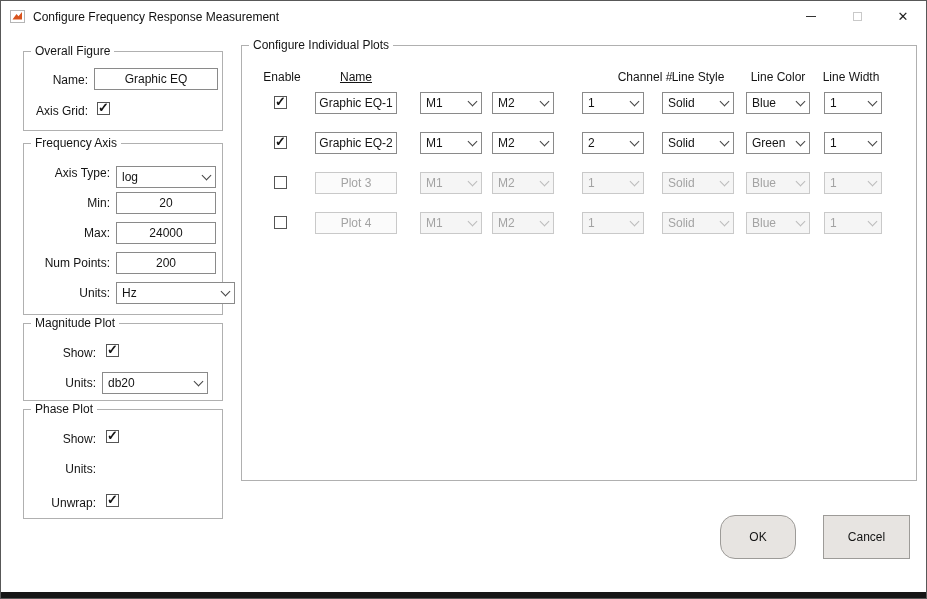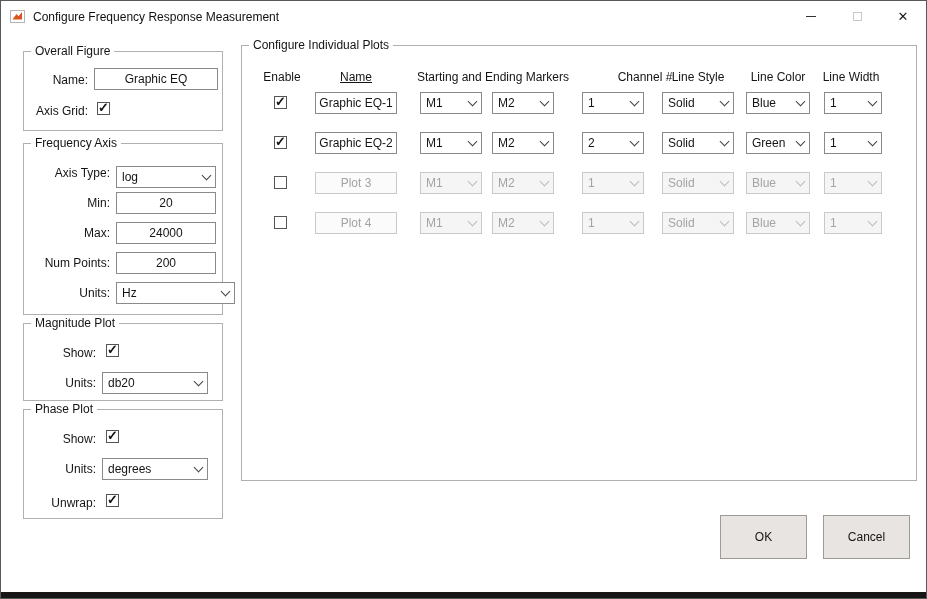--- a/index.html
+++ b/index.html
@@ -119,36 +119,29 @@
           <i class="chev"></i>
         </span>
     </div>
   </div>
 
   <div class="group" style="left:22px;top:408px;width:200px;height:110px;">
     <span class="group-label">Phase Plot</span>
     <span class="lbl" style="left:0;top:21px;width:72px;">Show:</span>
     <span class="checkbox checked" style="left:82px;top:20px;"></span>
     <span class="lbl" style="left:0;top:51px;width:72px;">Units:</span>
-    <div class="combo" style="left:78px;top:48px;width:106px;">
-      <span class="combo-text">degrees</span>
-      <span class="combo-arrow">
-          <i class="chev"></i>
-        </span>
-    </div>
     <span class="lbl" style="left:0;top:85px;width:72px;">Unwrap:</span>
     <span class="checkbox checked" style="left:82px;top:84px;"></span>
   </div>
 
   <div class="group" style="left:240px;top:44px;width:676px;height:436px;">
     <span class="group-label">Configure Individual Plots</span>
 
     <span class="hdr" style="left:14px;top:24px;width:52px;">Enable</span>
     <span class="hdr" style="left:73px;top:24px;width:82px;text-decoration:underline;">Name</span>
-    <span class="hdr" style="left:166px;top:24px;width:170px;">Starting and Ending Markers</span>
     <span class="hdr" style="left:340px;top:24px;width:62px;margin-left:32px;">Channel #</span>
     <span class="hdr" style="left:420px;top:24px;width:72px;">Line Style</span>
     <span class="hdr" style="left:504px;top:24px;width:64px;">Line Color</span>
     <span class="hdr" style="left:578px;top:24px;width:62px;">Line Width</span>
 
     <div class="plot-row" style="top:46px;">
       <span class="checkbox checked" style="left:32px;top:4px;"></span>
       <input class="field" style="left: 73px; top: 0px; width: 82px;" value="Graphic EQ-1">
       <div class="combo" style="left:178px;top:0;width:62px;">
         <span class="combo-text">M1</span>
@@ -305,21 +298,21 @@
       </div>
       <div class="combo disabled" style="left:582px;top:0;width:58px;">
         <span class="combo-text">1</span>
         <span class="combo-arrow">
             <i class="chev"></i>
           </span>
       </div>
     </div>
   </div>
 
-  <div class="btn" style="left:719px;top:514px;width:87px;height:44px;">
+  <div class="btn" style="left:719px;top:514px;width:76px;height:44px;border-radius:15px;">
     <span>OK</span>
   </div>
   <div class="btn" style="left:822px;top:514px;width:87px;height:44px;">
     <span>Cancel</span>
   </div>
 
   <div class="bottom-strip"></div>
 </div>
 
 </body></html>

